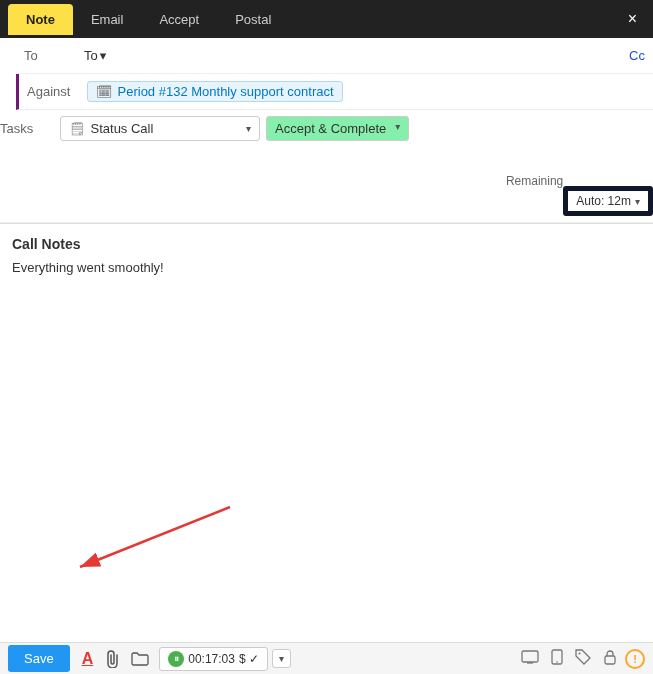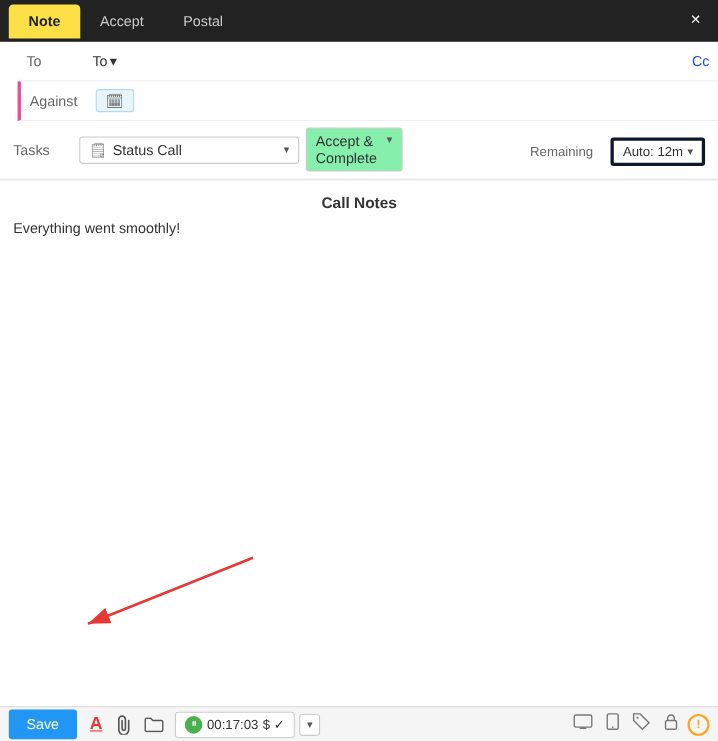--- a/index.html
+++ b/index.html
@@ -90,28 +90,29 @@
       font-size: 13px;
       color: #555;
     }
     .against-badge .badge-text {
       font-size: 13px;
       color: #0077cc;
     }
 
     
     .against-row {
-      border-left: 3px solid #ec4899;
+      border-left: 3px solid #701a75;
     }
 
     
     .tasks-row {
       display: flex;
       align-items: center;
-      padding: 6px 12px;
+      flex-direction: column;
+      padding: 6px 0;
       border-bottom: 1px solid #eee;
     }
     .tasks-top {
       display: flex;
       align-items: center;
       width: 100%;
     }
     .tasks-label {
       color: #666;
       width: 60px;
@@ -144,48 +145,48 @@
     }
     .status-select-text { font-size: 13px; color: #333; }
     .status-select-chevron { margin-left: 4px; font-size: 10px; color: #555; }
 
     .tasks-bottom {
       display: flex;
       align-items: center;
       width: 100%;
       justify-content: flex-end;
       margin-top: 4px;
-      gap: 16px;
+      gap: 0;
     }
     .remaining-label { font-size: 12px; color: #666; }
     .remaining-select {
       display: flex;
       align-items: center;
-      border: 3px solid #0f172a;
+      border: 5px solid #0f172a;
       border-radius: 3px;
       padding: 3px 8px;
       background: #fff;
       cursor: pointer;
       gap: 4px;
+      margin-top: 41px;
     }
     .remaining-select-text { font-size: 12px; color: #333; }
     .remaining-select-chevron { font-size: 10px; color: #555; }
 
     
     .notes-area {
       padding: 12px 12px 0 12px;
       flex: 1;
       min-height: 380px;
     }
     .notes-title {
       font-size: 14px;
       font-weight: bold;
       color: #333;
       margin-bottom: 8px;
-      text-align: center;
     }
     .notes-content {
       font-size: 13px;
       color: #333;
     }
 
     
     .bottom-toolbar {
       display: flex;
       align-items: center;
@@ -291,20 +292,21 @@
       bottom: 48px;
       left: 50px;
       pointer-events: none;
     }
   </style>
 </head>
 <body>
 
 <div class="tab-bar">
   <div class="tab active">Note</div>
+  <div class="tab">Email</div>
   <div class="tab">Accept</div>
   <div class="tab">Postal</div>
   <div class="tab-close">×</div>
 </div>
 
 <div class="main-content">
 
   <div class="fields-area">
 
     <div class="field-row">
@@ -316,20 +318,21 @@
         </div>
       </div>
       <div class="cc-link">Cc</div>
     </div>
 
     <div class="field-row against-row">
       <div class="field-label">Against</div>
       <div class="field-value">
         <div class="against-badge">
           <span class="contract-icon">🗓</span>
+          <span class="badge-text">Period #132 Monthly support contract</span>
         </div>
       </div>
     </div>
 
     <div class="tasks-row">
       <div class="tasks-top">
         <div class="tasks-label">Tasks</div>
         <div class="task-select">
           <span style="font-size:13px; color:#777;">🗒</span>
           <span class="task-select-text">Status Call</span>

